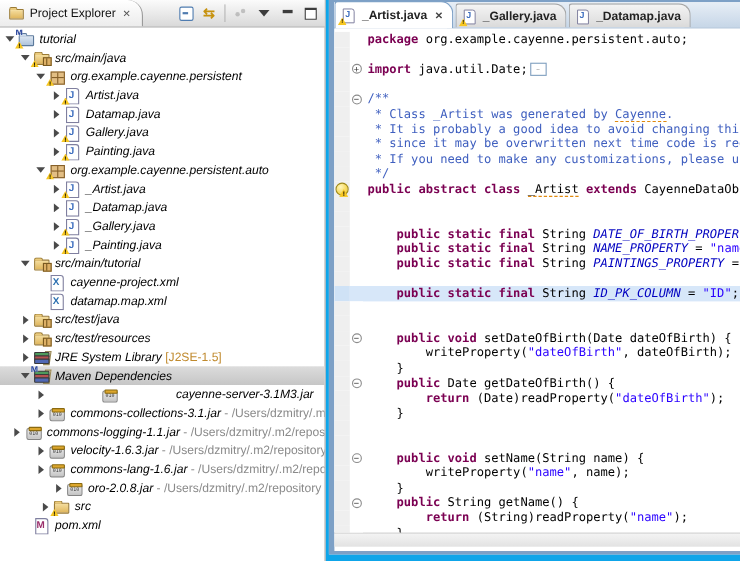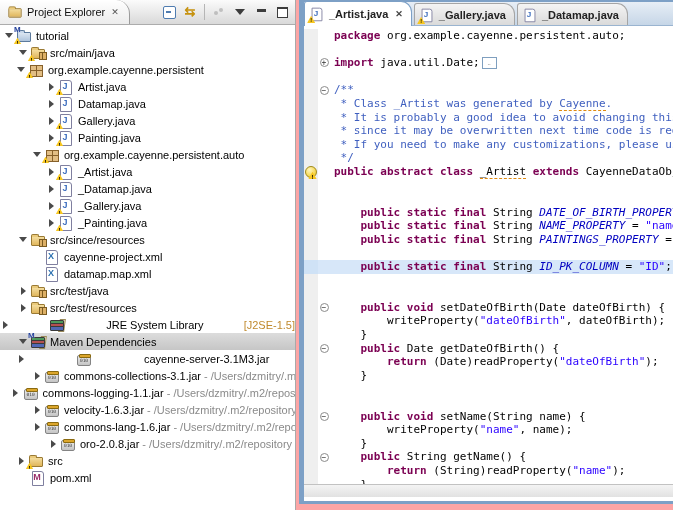--- a/index.html
+++ b/index.html
@@ -1,16 +1,16 @@
 <!DOCTYPE html>
 <html><head>
 <meta charset="utf-8">
 <style>
   html,body{margin:0;padding:0;background:#E6E6E6;}
-  .screen{position:relative;width:673px;height:510px;overflow:hidden;background:#fca5a5;
+  .screen{position:relative;width:673px;height:510px;overflow:hidden;background:#0ea5e9;
           font-family:"Liberation Sans",sans-serif;-webkit-font-smoothing:antialiased;}
 
   
   .explorer{position:absolute;left:0;top:0;width:295px;height:510px;background:#fff;border-right:1px solid #A9A9A9;}
   .ex-header{position:relative;height:24px;background:linear-gradient(#FBFBFB,#D9D9D9);border-bottom:1px solid #ACACAC;display:flex;align-items:stretch;}
   .view-tab{display:flex;align-items:center;gap:4px;padding:0 10px 0 5px;background:linear-gradient(#FFFFFF,#ECECEC);
             border-right:1px solid #9B9B9B;border-top-right-radius:14px;box-shadow:inset 0 1px 0 #fff;}
   .view-tab-label{font-size:11px;color:#111;}
   .view-close{font-size:9px;color:#555;margin-left:2px;cursor:default;}
   .ex-tools{margin-left:auto;display:flex;align-items:center;gap:7px;padding-right:6px;}
@@ -25,21 +25,21 @@
   .tb-tri{width:0;height:0;border-left:5px solid transparent;border-right:5px solid transparent;border-top:6px solid #3C3C3C;}
   .tb-min{width:9px;height:3px;background:#3C3C3C;margin-top:-4px;}
   .tb-max{width:9px;height:8px;border:1px solid #3C3C3C;border-top-width:2px;background:#fff;}
 
   .tree{padding-top:2px;font-size:11px;color:#000;}
   .tree-row{height:17px;display:flex;align-items:center;white-space:nowrap;overflow:hidden;}
   .tree-row.selected{background:linear-gradient(#DCDCDC,#C6C6C6);}
   .arrow{width:10px;flex:0 0 10px;display:flex;align-items:center;justify-content:center;}
   .ar-open{width:0;height:0;border-left:4px solid transparent;border-right:4px solid transparent;border-top:5px solid #4A4A4A;}
   .ar-closed{width:0;height:0;border-top:4px solid transparent;border-bottom:4px solid transparent;border-left:5px solid #4A4A4A;}
-  .t-label{margin-left:4px;}
+  .t-label{margin-left:4px;font-style:italic;}
   .t-qual{margin-left:3px;color:#8A8A8A;}
 
   
   .icon{position:relative;width:16px;height:16px;flex:0 0 16px;margin-left:2px;}
   .folder{position:absolute;left:1px;top:4px;width:12px;height:8px;background:linear-gradient(#F4DD9E,#E0B65C);border:1px solid #9A7A34;border-radius:1px;}
   .folder:before{content:"";position:absolute;left:-1px;top:-3px;width:6px;height:2px;background:#EBCB7C;border:1px solid #9A7A34;border-bottom:none;border-radius:2px 2px 0 0;}
   .folder-blue{background:linear-gradient(#DCE6F2,#AFC4DC);border-color:#5C7A9C;}
   .folder-blue:before{background:#C9D8EA;border-color:#5C7A9C;}
   .mini-pkg{position:absolute;right:-1px;bottom:1px;width:6px;height:6px;background:#DDB066;border:1px solid #7A5A20;}
   .mini-pkg:before{content:"";position:absolute;left:2px;top:0;width:1px;height:6px;background:#7A5A20;}
@@ -142,21 +142,21 @@
           <span class="arrow">
             <span class="ar-open"></span>
           </span>
           <span class="icon">
             <span class="folder"></span>
             <span class="mini-pkg"></span>
             <span class="warn">!</span>
           </span>
           <span class="t-label">src/main/java</span>
         </div>
-        <div class="tree-row" style="padding-left: 16px;">
+        <div class="tree-row" style="padding-left: 32px;">
           <span class="arrow">
             <span class="ar-open"></span>
           </span>
           <span class="icon">
             <span class="pkg"></span>
             <span class="warn">!</span>
           </span>
           <span class="t-label">org.example.cayenne.persistent</span>
         </div>
         <div class="tree-row" style="padding-left: 46px;">
@@ -256,21 +256,21 @@
           <span class="t-label">_Painting.java</span>
         </div>
         <div class="tree-row" style="padding-left: 18px;">
           <span class="arrow">
             <span class="ar-open"></span>
           </span>
           <span class="icon">
             <span class="folder"></span>
             <span class="mini-pkg"></span>
           </span>
-          <span class="t-label">src/since/resources</span>
+          <span class="t-label">src/main/tutorial</span>
         </div>
         <div class="tree-row" style="padding-left: 32px;">
           <span class="arrow"></span>
           <span class="icon">
             <span class="page"></span>
             <span class="page-letter" style="color: rgb(43, 111, 176);">X</span>
           </span>
           <span class="t-label">cayenne-project.xml</span>
         </div>
         <div class="tree-row" style="padding-left: 32px;">
@@ -294,21 +294,21 @@
         <div class="tree-row" style="padding-left: 18px;">
           <span class="arrow">
             <span class="ar-closed"></span>
           </span>
           <span class="icon">
             <span class="folder"></span>
             <span class="mini-pkg"></span>
           </span>
           <span class="t-label">src/test/resources</span>
         </div>
-        <div class="tree-row" style=" justify-content: space-between;">
+        <div class="tree-row" style="padding-left: 18px;">
           <span class="arrow">
             <span class="ar-closed"></span>
           </span>
           <span class="icon">
             <span class="lib-page"></span>
             <span class="book bk1"></span>
             <span class="book bk2"></span>
             <span class="book bk3"></span>
           </span>
           <span class="t-label">JRE System Library</span>
@@ -320,21 +320,21 @@
           </span>
           <span class="icon">
             <span class="lib-page"></span>
             <span class="book bk1"></span>
             <span class="book bk2"></span>
             <span class="book bk3"></span>
             <span class="ovl-m">M</span>
           </span>
           <span class="t-label">Maven Dependencies</span>
         </div>
-        <div class="tree-row" style="padding-left: 16px; gap: 48px;">
+        <div class="tree-row" style="padding-left: 32px; gap: 48px;">
           <span class="arrow">
             <span class="ar-closed"></span>
           </span>
           <span class="icon">
             <span class="jar">010</span>
           </span>
           <span class="t-label">cayenne-server-3.1M3.jar</span>
           <span class="t-qual"> - /Users/dzmitry/.m2/repository</span>
         </div>
         <div class="tree-row" style="padding-left: 32px;">
@@ -380,21 +380,21 @@
         <div class="tree-row" style="padding-left: 48px;">
           <span class="arrow">
             <span class="ar-closed"></span>
           </span>
           <span class="icon">
             <span class="jar">010</span>
           </span>
           <span class="t-label">oro-2.0.8.jar</span>
           <span class="t-qual"> - /Users/dzmitry/.m2/repository</span>
         </div>
-        <div class="tree-row" style="padding-left: 16px;">
+        <div class="tree-row" style="padding-left: 36px;">
           <span class="arrow">
             <span class="ar-closed"></span>
           </span>
           <span class="icon">
             <span class="folder"></span>
             <span class="warn">!</span>
           </span>
           <span class="t-label">src</span>
         </div>
         <div class="tree-row" style="padding-left: 18px;">

